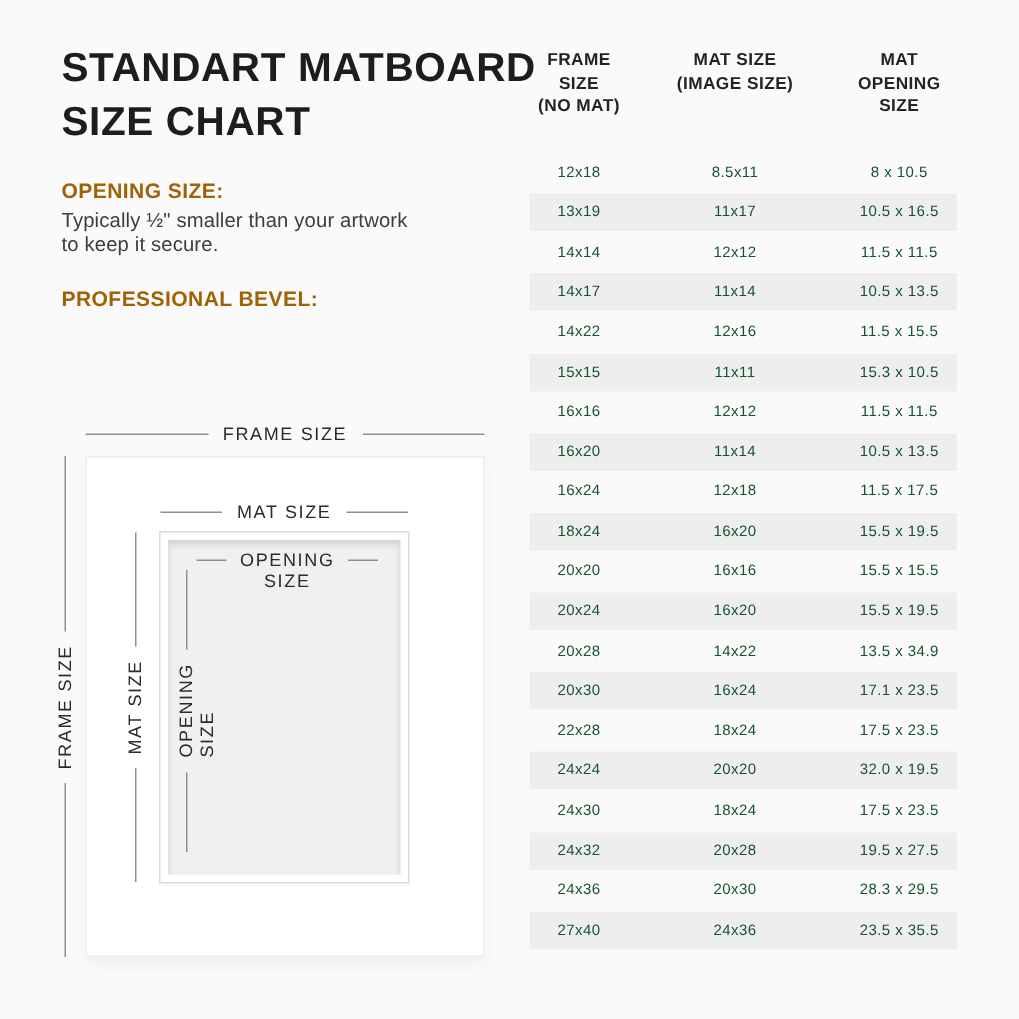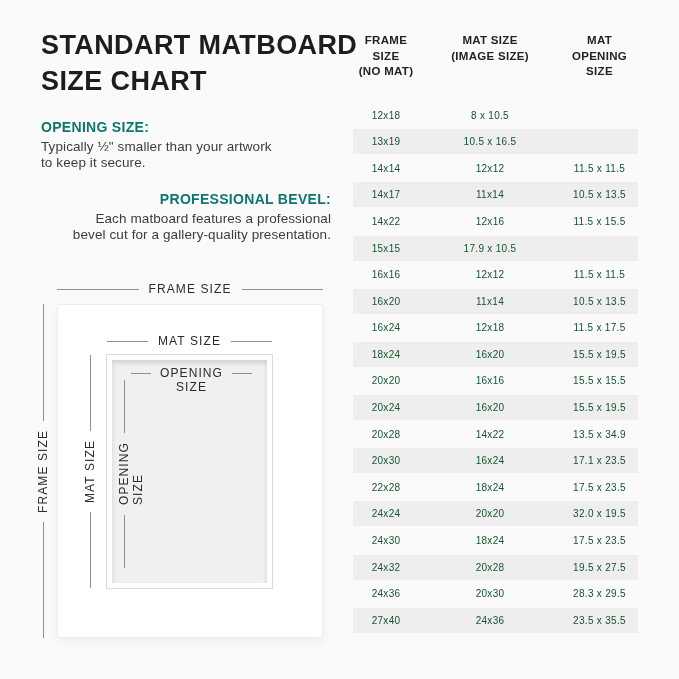--- a/index.html
+++ b/index.html
@@ -15,22 +15,22 @@
   .canvas{position:relative;width:679px;height:679px;background:var(--bg);overflow:hidden;}
 
   
   .title{
     position:absolute;left:41px;top:28px;width:320px;
     font-size:27px;font-weight:bold;line-height:1.32;letter-spacing:.4px;
     color:#1d1d1d;white-space:pre-line;
   }
   .info{position:absolute;left:41px;width:290px;}
   .info-1{top:119px;}
-  .info-2{top:191px;text-align:right;}
-  .info h2{font-size:14px;font-weight:bold;letter-spacing:.3px;color:#0f766e;margin-bottom:4px;}
+  .info-2{top:191px;}
+  .info h2{font-size:14px;font-weight:bold;letter-spacing:.3px;color:#a16207;margin-bottom:4px;}
   .info p{font-size:13.5px;line-height:1.2;color:var(--ink-soft);white-space:pre-line;letter-spacing:.1px;}
 
   
   .frame-rect{
     position:absolute;left:57px;top:304px;width:266px;height:334px;
     background:#ffffff;border:1px solid #ededed;
     box-shadow:0 4px 10px rgba(0,0,0,.05);
   }
   .mat-rect{
     position:absolute;left:107px;top:355px;width:165px;height:233px;
@@ -84,22 +84,20 @@
 SIZE CHART</h1>
 
   <section class="info info-1">
     <h2>OPENING SIZE:</h2>
     <p>Typically ½" smaller than your artwork
 to keep it secure.</p>
   </section>
 
   <section class="info info-2">
     <h2>PROFESSIONAL BEVEL:</h2>
-    <p>Each matboard features a professional
-bevel cut for a gallery-quality presentation.</p>
   </section>
 
   <div class="hdim hdim-frame">
     <div class="hline"></div>
     <span class="dlabel">FRAME SIZE</span>
     <div class="hline"></div>
   </div>
 
   <div class="frame-rect"></div>
 
@@ -146,25 +144,27 @@
       <div class="th">FRAME SIZE
 (NO MAT)</div>
       <div class="th">MAT SIZE
 (IMAGE SIZE)</div>
       <div class="th">MAT OPENING
 SIZE</div>
     </div>
     <div class="tbody">
   <div class="trow">
     <span class="td">12x18</span>
+    <span class="td">8.5x11</span>
     <span class="td">8 x 10.5</span>
   </div>
 
   <div class="trow">
     <span class="td">13x19</span>
+    <span class="td">11x17</span>
     <span class="td">10.5 x 16.5</span>
   </div>
 
   <div class="trow">
     <span class="td">14x14</span>
     <span class="td">12x12</span>
     <span class="td">11.5 x 11.5</span>
   </div>
 
   <div class="trow">
@@ -174,21 +174,22 @@
   </div>
 
   <div class="trow">
     <span class="td">14x22</span>
     <span class="td">12x16</span>
     <span class="td">11.5 x 15.5</span>
   </div>
 
   <div class="trow">
     <span class="td">15x15</span>
-    <span class="td">17.9 x 10.5</span>
+    <span class="td">11x11</span>
+    <span class="td">15.3 x 10.5</span>
   </div>
 
   <div class="trow">
     <span class="td">16x16</span>
     <span class="td">12x12</span>
     <span class="td">11.5 x 11.5</span>
   </div>
 
   <div class="trow">
     <span class="td">16x20</span>

